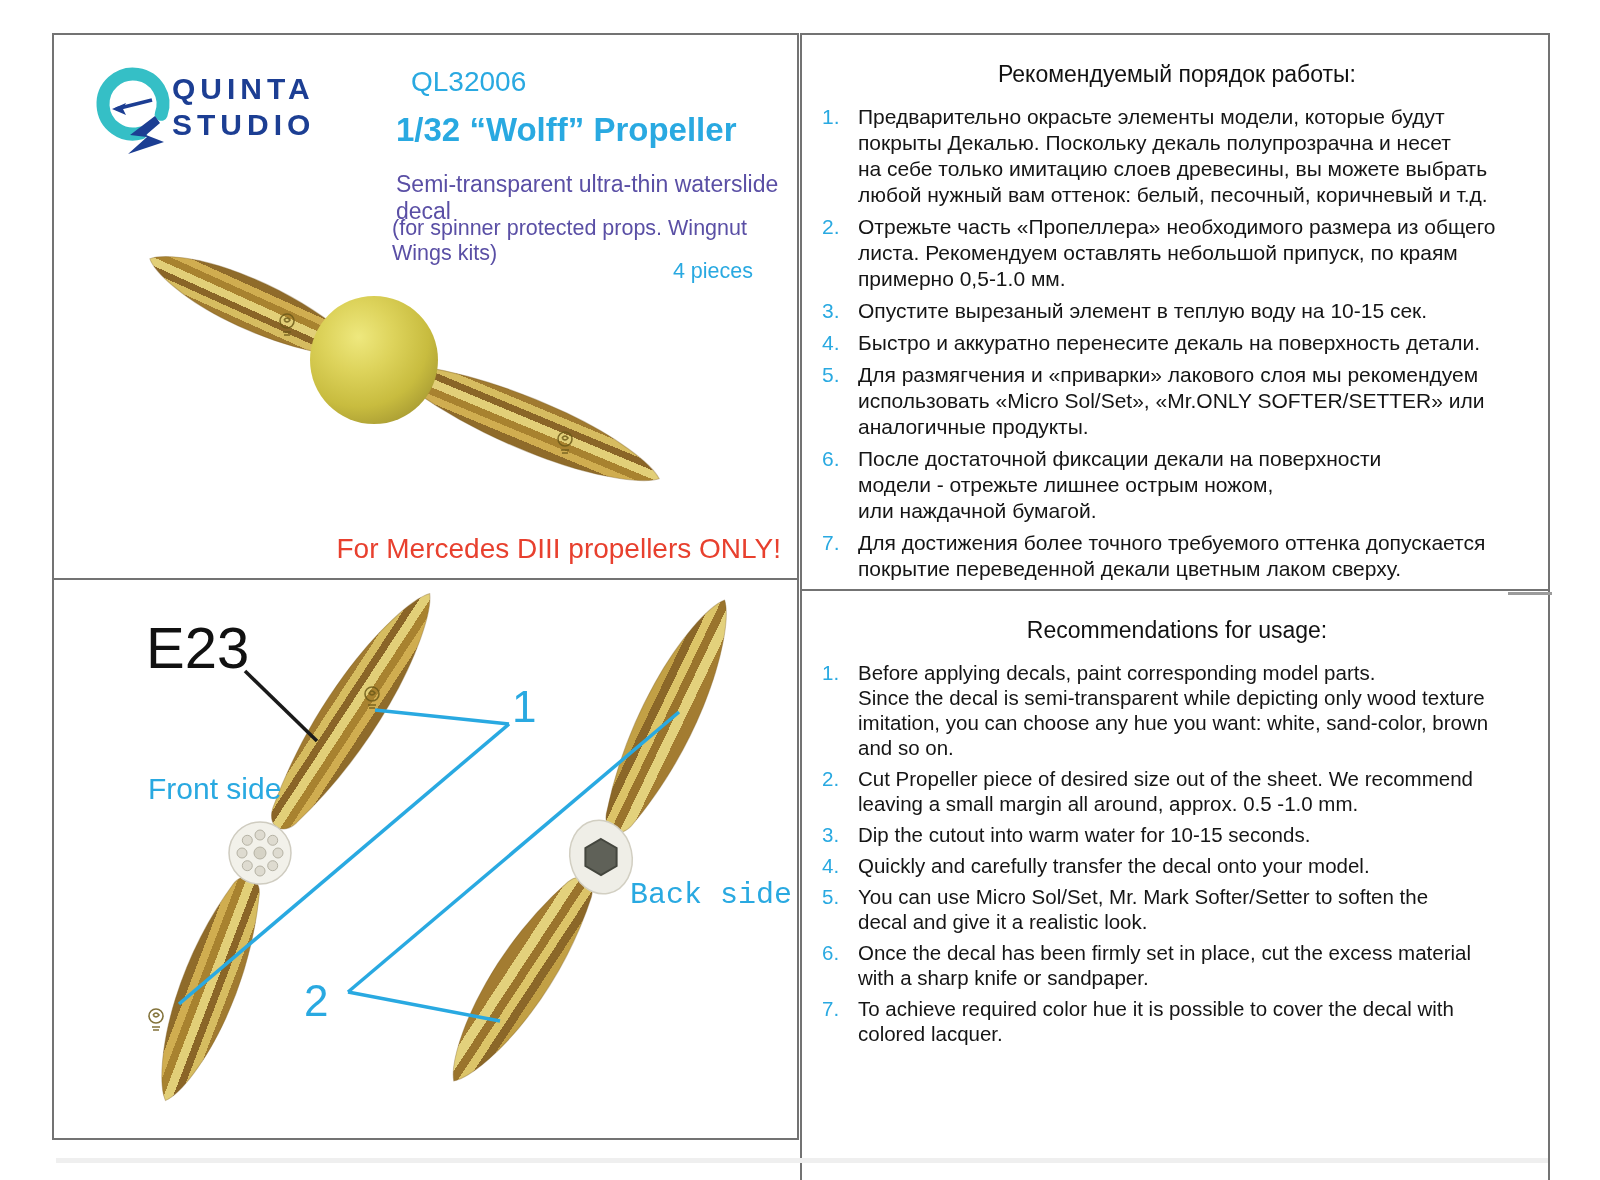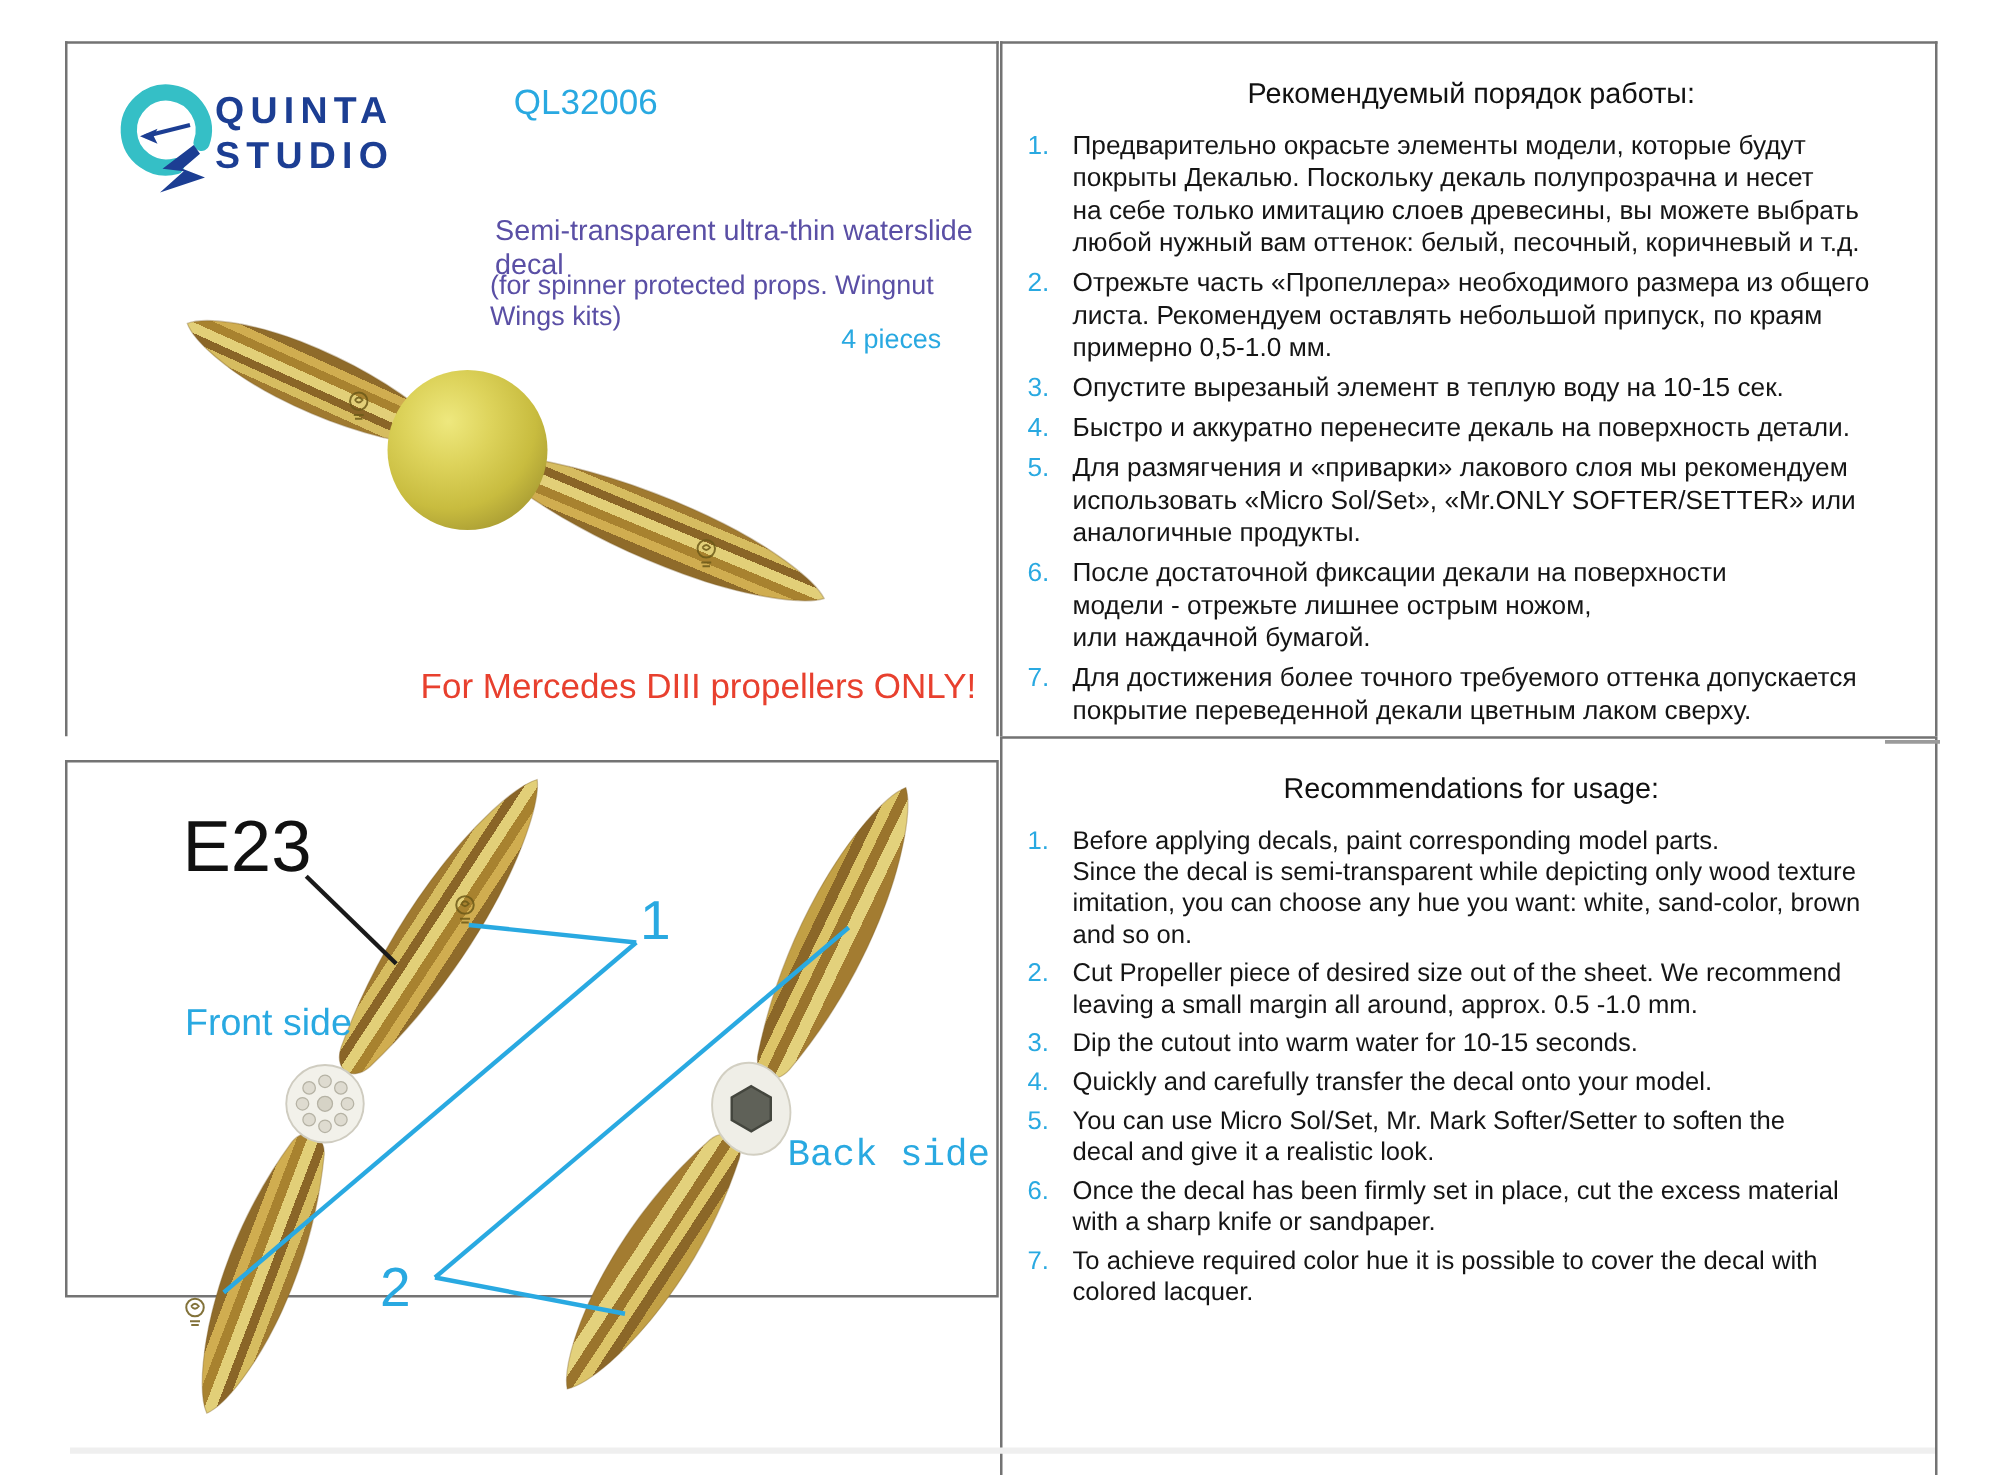--- a/index.html
+++ b/index.html
@@ -1,19 +1,19 @@
 <!DOCTYPE html>
 <html><head>
 <meta charset="utf-8">
 <style>
   html,body{margin:0;padding:0;background:#fff;}
   body{width:1600px;height:1180px;position:relative;font-family:"Liberation Sans",sans-serif;color:#1a1a1a;overflow:hidden;}
   .box{position:absolute;background:#fff;border:2px solid #737373;box-sizing:border-box;}
   .box-tl{left:52px;top:33px;width:747px;height:556px;border-bottom:none;}
-  .box-bl{left:52px;top:608px;width:747px;height:430px;}
+  .box-bl{left:52px;top:578px;width:747px;height:562px;}
   .box-tr{left:800px;top:33px;width:750px;height:556px;border-bottom:none;}
   .box-br{left:800px;top:589px;width:750px;height:709px;}
   .abs{position:absolute;}
   
   .brand-text{left:118px;top:36px;font-size:30px;font-weight:bold;color:#1C3E93;letter-spacing:5px;line-height:36px;}
   .product-code{left:344px;top:31px;font-size:28px;color:#29A9E1;margin-left:13px;}
   .product-title{left:342px;top:76px;font-size:33px;font-weight:bold;color:#29A9E1;}
   .product-sub{left:342px;top:136px;font-size:23px;color:#5A4FA5;}
   .product-kits{left:338px;top:181px;font-size:21.5px;color:#5A4FA5;}
   .product-pieces{right:44px;top:224px;font-size:21.5px;color:#29A9E1;}
@@ -46,20 +46,21 @@
     <path d="M 48.8 72 A 30 30 0 1 1 69.2 53.3" fill="none" stroke="#35BFC6" stroke-width="13" stroke-linecap="round"></path>
     <path d="M63 55 L38 74 L55 76 L36 93 L72 81 L54 74 L68 62 Z" fill="#1C3E93"></path>
     <path d="M60 39 L24 48" stroke="#1C3E93" stroke-width="3.5"></path>
     <path d="M20 48 L34 42 L31 48 L34 54 Z" fill="#1C3E93"></path>
   </svg>
   <div class="abs brand-text">
     <div>QUINTA</div>
     <div>STUDIO</div>
   </div>
   <div class="abs product-code">QL32006</div>
+  <div class="abs product-title">1/32 “Wolff” Propeller</div>
   <div class="abs product-kits">(for spinner protected props. Wingnut Wings kits)</div>
   <div class="abs product-sub">Semi-transparent ultra-thin waterslide decal</div>
   <div class="abs product-pieces">4 pieces</div>
 
   <svg class="abs" style="left:60px;top:180px" width="650" height="345" viewBox="0 0 650 345">
     <defs>
       <linearGradient id="woodC" x1="0" y1="0" x2="1" y2="0">
         <stop offset="0" stop-color="#a07a30"></stop>
           <stop offset=".13" stop-color="#a07a30"></stop>
         <stop offset=".13" stop-color="#d6bc60"></stop>

